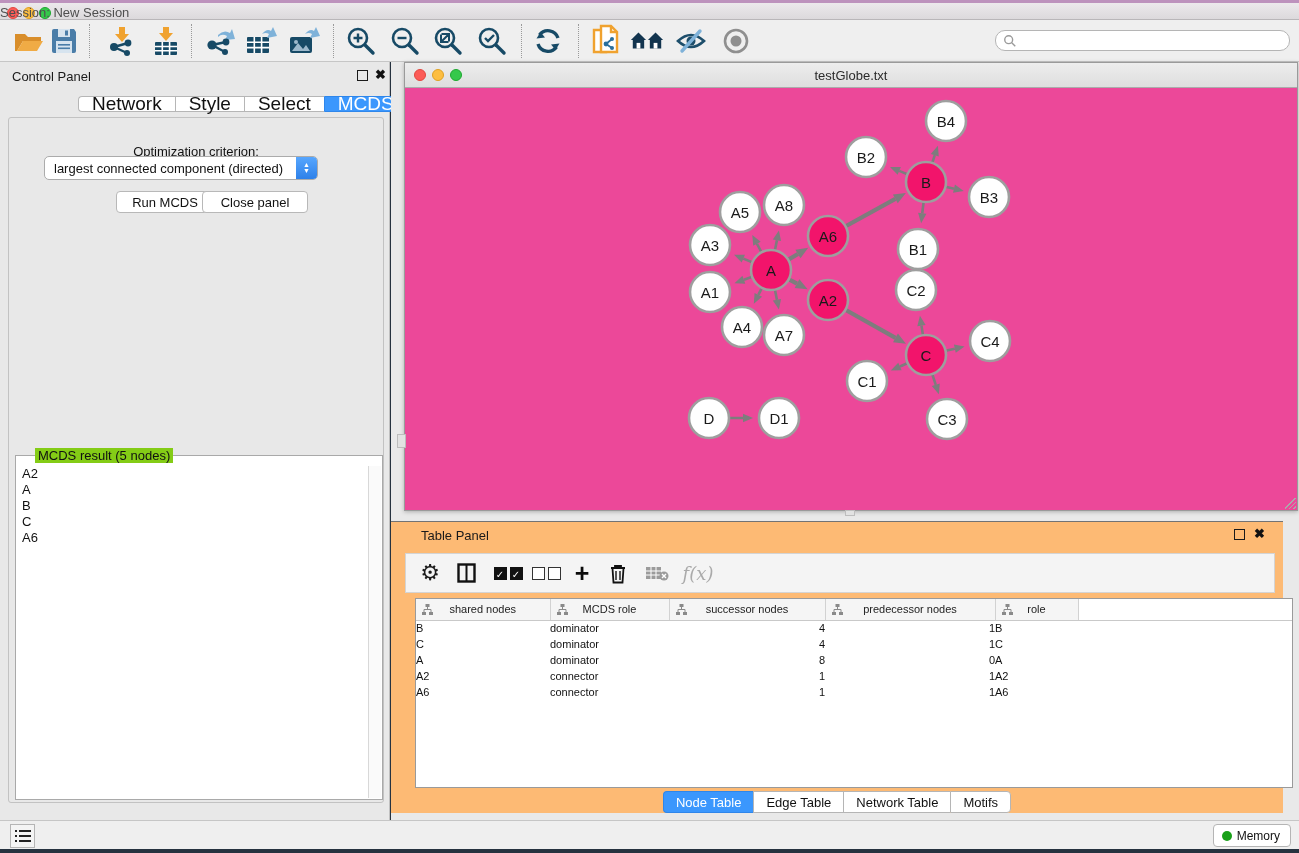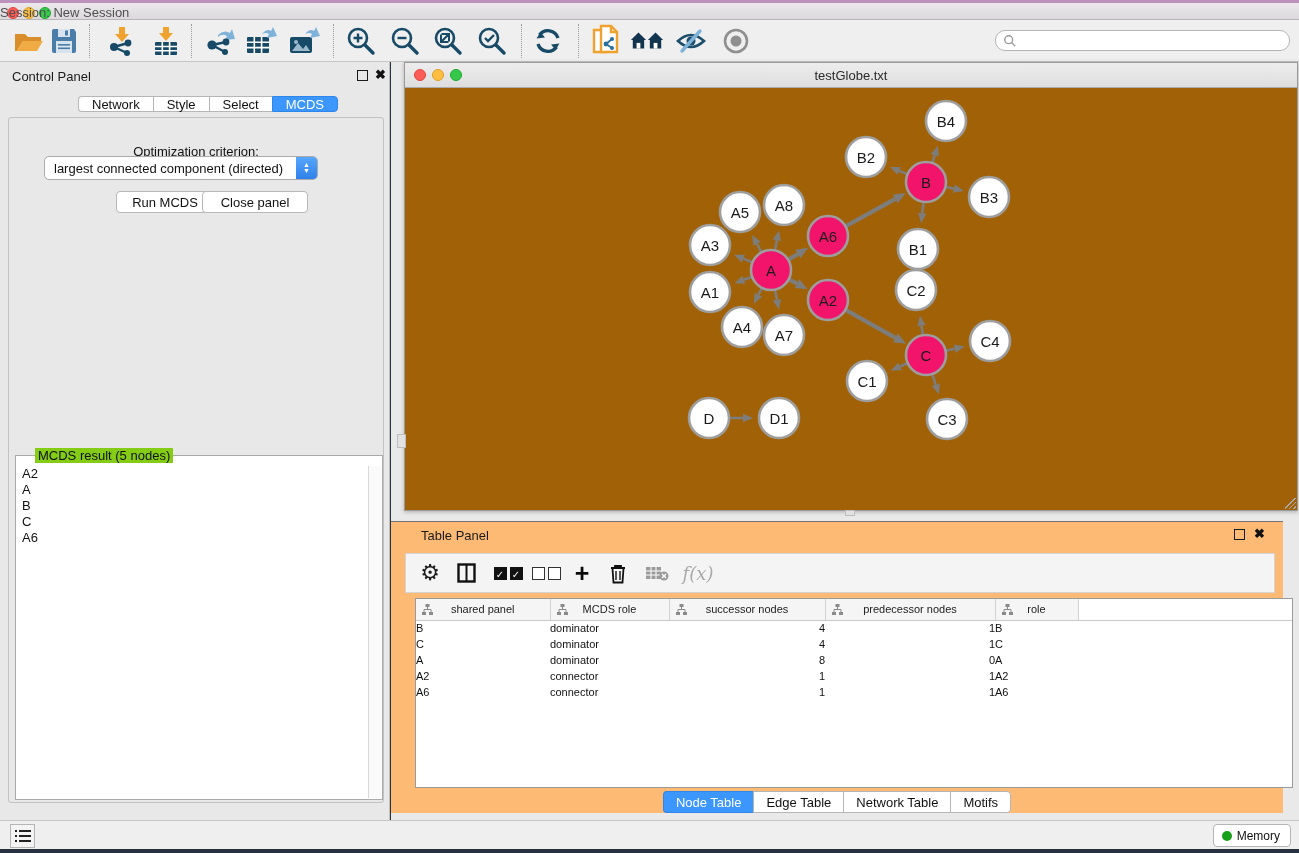--- a/index.html
+++ b/index.html
@@ -37,21 +37,21 @@
   
   .control-panel { position:absolute; left:0; top:0; width:390px; height:758px;
     background:#e8e8e8; border-right:1px solid #c0c0c0; }
   .panel-titlerow { position:absolute; left:0; top:0; right:0; height:28px; }
   .panel-title { position:absolute; left:12px; top:7px; font-size:13px; color:#1a1a1a; }
   .win-float { position:absolute; top:8px; width:11px; height:11px;
     border:1.5px solid #1a1a1a; background:transparent; }
   .win-close { position:absolute; top:5px; font-size:13px; font-weight:bold; color:#111; }
   .cp-tabs { position:absolute; left:78px; top:34px; height:21px; display:flex; }
   .cp-tab { height:16px; padding:0 13px; background:#fff; border:1px solid #b6b6b6;
-    border-right:none; font-size:13px; color:#111; display:flex; align-items:center; }
+    border-right:none; font-size:19px; color:#111; display:flex; align-items:center; }
   .cp-tab:first-child { border-radius:4px 0 0 4px; }
   .cp-tab:last-child { border-right:1px solid #b6b6b6; border-radius:0 4px 4px 0; }
   .cp-tab.selected { background:#3b97fd; border-color:#2f86ea; color:#fff; }
   .cp-body { position:absolute; left:8px; top:55px; width:376px; height:686px;
     border:1px solid #c2c2c2; border-radius:3px; background:#e8e8e8; }
   .opt-label { position:absolute; left:0; right:0; top:26px; text-align:center;
     font-size:13px; color:#111; }
   .dropdown { position:absolute; left:35px; top:38px; width:274px; height:24px;
     background:#fff; border:1px solid #ababab; border-radius:5px; display:flex;
     align-items:center; overflow:hidden; }
@@ -78,21 +78,21 @@
   .desktop { position:absolute; left:391px; top:0; right:0; height:758px; background:#e9e9e9; }
   .net-window { position:absolute; left:13px; top:0; width:894px; height:449px;
     background:#fff; border:1px solid #9a9a9a; box-shadow:0 1px 4px rgba(0,0,0,.25); }
   .net-titlebar { position:absolute; left:0; top:0; right:0; height:25px;
     background:linear-gradient(#ededed,#dedede); border-bottom:1px solid #ababab; }
   .net-titlebar .tl { top:6px; }
   .net-titlebar .tl.red { left:9px; } .net-titlebar .tl.yellow { left:27px; }
   .net-titlebar .tl.green { left:45px; }
   .net-title { position:absolute; left:0; right:0; top:5px; text-align:center;
     font-size:13px; color:#2b2b2b; }
-  .net-canvas { position:absolute; left:0; top:25px; right:0; bottom:0; background:#a16207; }
+  .net-canvas { position:absolute; left:0; top:25px; right:0; bottom:0; background:#ec4899; }
   .resize-grip { position:absolute; right:1px; bottom:1px; width:11px; height:11px;
     background:
       linear-gradient(135deg, transparent 45%, #aaa 45%, #aaa 52%, transparent 52%,
         transparent 65%, #aaa 65%, #aaa 72%, transparent 72%, transparent 85%, #aaa 85%, #aaa 92%, transparent 92%); }
   .split-handle-v { position:absolute; left:6px; top:372px; width:9px; height:14px;
     background:#e2e2e2; border:1px solid #bdbdbd; }
   .split-handle-h { position:absolute; left:454px; top:448px; width:10px; height:6px;
     background:#e2e2e2; border:1px solid #bdbdbd; }
 
   
@@ -544,21 +544,21 @@
             </colgroup>
             <thead>
                 <tr id="tbl-head">
                   <th><svg class="th-icon" width="11" height="11" viewBox="0 0 11 11">
                       <g fill="#8a8a8a">
                         <rect x="3.5" y="0" width="4" height="3"></rect>
                         <rect x="0" y="8" width="4" height="3"></rect>
                         <rect x="7" y="8" width="4" height="3"></rect>
                       </g>
                       <path d="M5.5 3 v2.5 M2 8 V5.5 h7 V8" stroke="#8a8a8a" stroke-width="1" fill="none"></path>
-                    </svg><span>shared panel</span></th>
+                    </svg><span>shared nodes</span></th>
                   <th><svg class="th-icon" width="11" height="11" viewBox="0 0 11 11">
                       <g fill="#8a8a8a">
                         <rect x="3.5" y="0" width="4" height="3"></rect>
                         <rect x="0" y="8" width="4" height="3"></rect>
                         <rect x="7" y="8" width="4" height="3"></rect>
                       </g>
                       <path d="M5.5 3 v2.5 M2 8 V5.5 h7 V8" stroke="#8a8a8a" stroke-width="1" fill="none"></path>
                     </svg><span>MCDS role</span></th>
                   <th><svg class="th-icon" width="11" height="11" viewBox="0 0 11 11">
                       <g fill="#8a8a8a">

